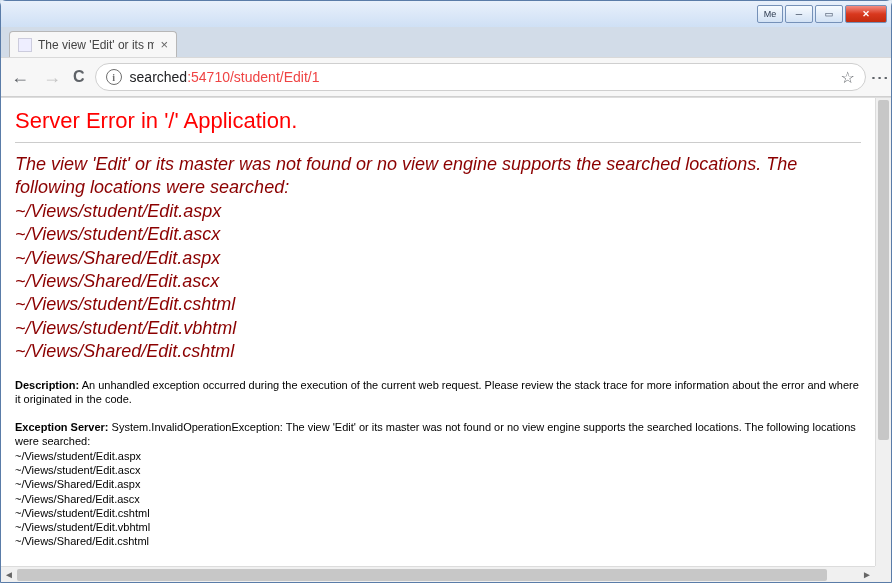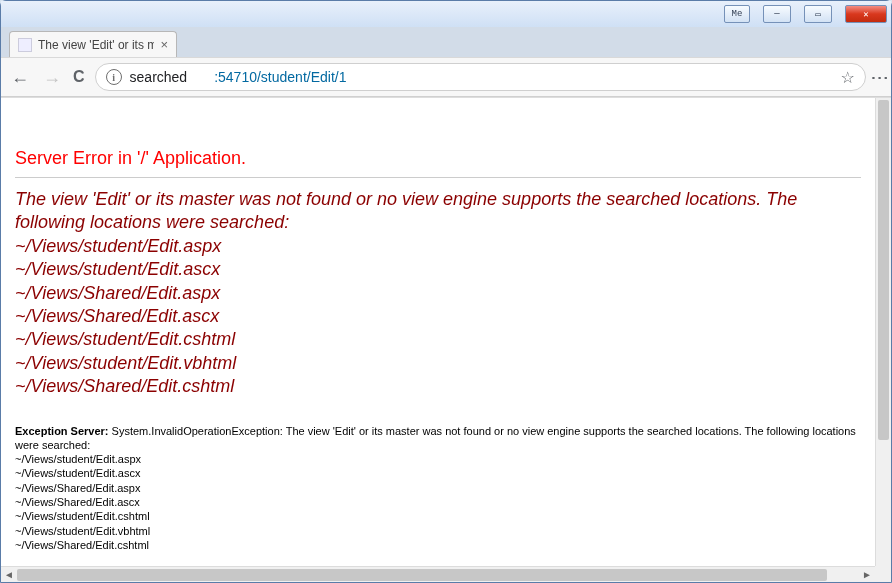--- a/index.html
+++ b/index.html
@@ -20,22 +20,21 @@
     display: flex;
     flex-direction: column;
   }
   .titlebar {
     height: 26px;
     background: linear-gradient(to bottom, #e8f0fb 0%, #cfe0f5 100%);
     display: flex;
     justify-content: flex-end;
     align-items: center;
     padding: 0 4px;
-    gap: 13px;
-    font-family: Liberation Mono, monospace;
+    gap: 2px;
   }
   .win-btn {
     width: 28px;
     height: 18px;
     border: 1px solid #7591b8;
     background: linear-gradient(to bottom, #f7fbff 0%, #d3e2f4 100%);
     border-radius: 2px;
     display: flex;
     align-items: center;
     justify-content: center;
@@ -139,21 +138,21 @@
     font-size: 10px;
     color: #6e6e6e;
     font-family: serif;
     font-weight: bold;
   }
   .omnibox .url {
     flex: 1;
     white-space: nowrap;
   }
   .omnibox .url .host { color: #202124; }
-  .omnibox .url .path { color: #0369a1; padding-left: 27px; }
+  .omnibox .url .path { color: #ef4444; }
   .omnibox .star {
     font-size: 16px;
     color: #5f6368;
     cursor: pointer;
   }
   .menu-dots {
     font-size: 18px;
     color: #5f6368;
     cursor: pointer;
     letter-spacing: -2px;
@@ -228,37 +227,36 @@
     right: 0;
     bottom: 0;
     width: 16px;
     height: 16px;
     background: #f0f0f0;
   }
   h1.err-title {
     font-family: Verdana, Arial, sans-serif;
     font-weight: normal;
     color: red;
-    font-size: 18px;
+    font-size: 22px;
     margin-bottom: 8px;
-    margin-top: 40px;
   }
   hr.err-hr {
     border: none;
     border-top: 1px solid #ccc;
     margin-bottom: 10px;
   }
   h2.err-msg {
     font-family: Verdana, Arial, sans-serif;
     font-style: italic;
     color: #8b0000;
     font-size: 18px;
     font-weight: normal;
     line-height: 1.3;
-    margin-bottom: 25px;
+    margin-bottom: 14px;
   }
   .desc, .exdet {
     font-family: Arial, sans-serif;
     font-size: 11px;
     color: #000;
     margin-bottom: 14px;
     line-height: 1.3;
   }
   .desc b, .exdet b { font-weight: bold; }
 </style>
@@ -303,20 +301,23 @@
       <h2 class="err-msg">
         <span>The view 'Edit' or its master was not found or no view engine supports the searched locations. The following locations were searched:</span><br>
         <span>~/Views/student/Edit.aspx</span><br>
         <span>~/Views/student/Edit.ascx</span><br>
         <span>~/Views/Shared/Edit.aspx</span><br>
         <span>~/Views/Shared/Edit.ascx</span><br>
         <span>~/Views/student/Edit.cshtml</span><br>
         <span>~/Views/student/Edit.vbhtml</span><br>
         <span>~/Views/Shared/Edit.cshtml</span><br>
       </h2>
+      <div class="desc">
+        <b>Description:</b><span> An unhandled exception occurred during the execution of the current web request. Please review the stack trace for more information about the error and where it originated in the code.</span>
+      </div>
       <div class="exdet">
         <b>Exception Server:</b><span> System.InvalidOperationException: The view 'Edit' or its master was not found or no view engine supports the searched locations. The following locations were searched:</span><br>
         <span>~/Views/student/Edit.aspx</span><br>
         <span>~/Views/student/Edit.ascx</span><br>
         <span>~/Views/Shared/Edit.aspx</span><br>
         <span>~/Views/Shared/Edit.ascx</span><br>
         <span>~/Views/student/Edit.cshtml</span><br>
         <span>~/Views/student/Edit.vbhtml</span><br>
         <span>~/Views/Shared/Edit.cshtml</span>
       </div>

